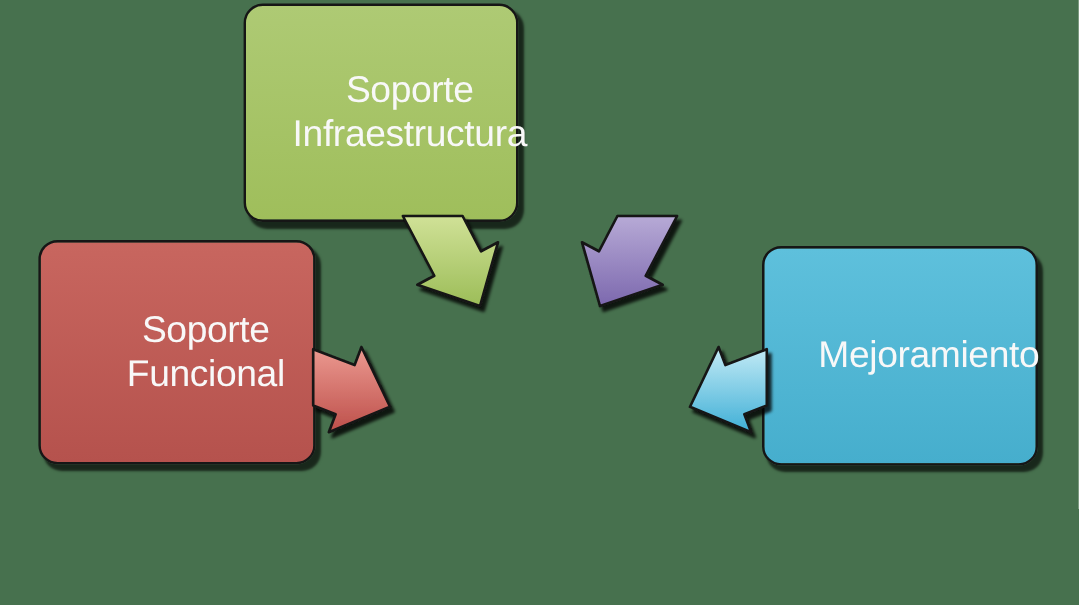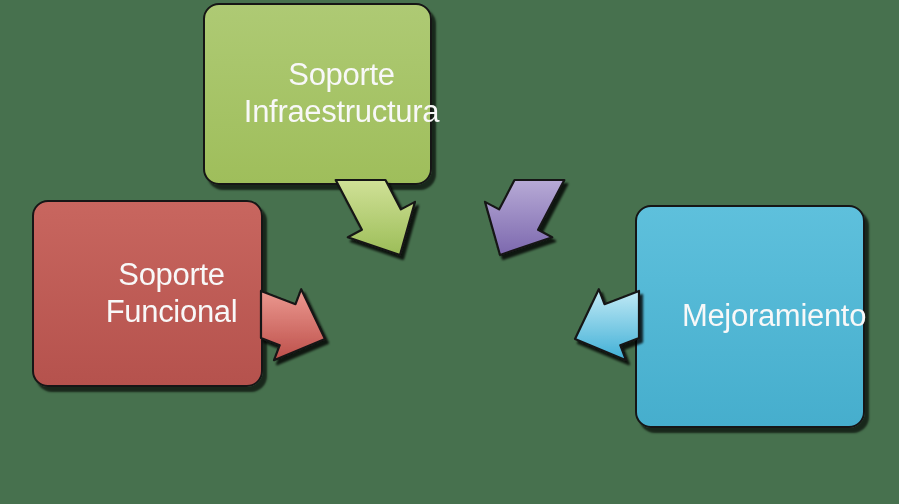--- a/index.html
+++ b/index.html
@@ -37,21 +37,21 @@
   }
   .box-purple {
     left: 468px; top: 3px; width: 219px; height: 180px;
     background: linear-gradient(180deg, #9887bf 0%, #8672ae 100%);
   }
   .box-red {
     left: 32px; top: 200px; width: 231px; height: 187px;
     background: linear-gradient(180deg, #c8665f 0%, #b5524d 100%);
   }
   .box-cyan {
-    left: 635px; top: 205px; width: 230px; height: 223px;
+    left: 635px; top: 205px; width: 230px; height: 183px;
     background: linear-gradient(180deg, #5ec0dc 0%, #46aecd 100%);
     align-items: center;
   }
 
   .circle-center {
     left: 328px; top: 261px; width: 244px; height: 234px;
     border-radius: 50%;
     background: linear-gradient(180deg, #6189c8 0%, #537fbd 100%);
     box-shadow: 3px 5px 2px rgba(0,0,0,0.7);
   }

